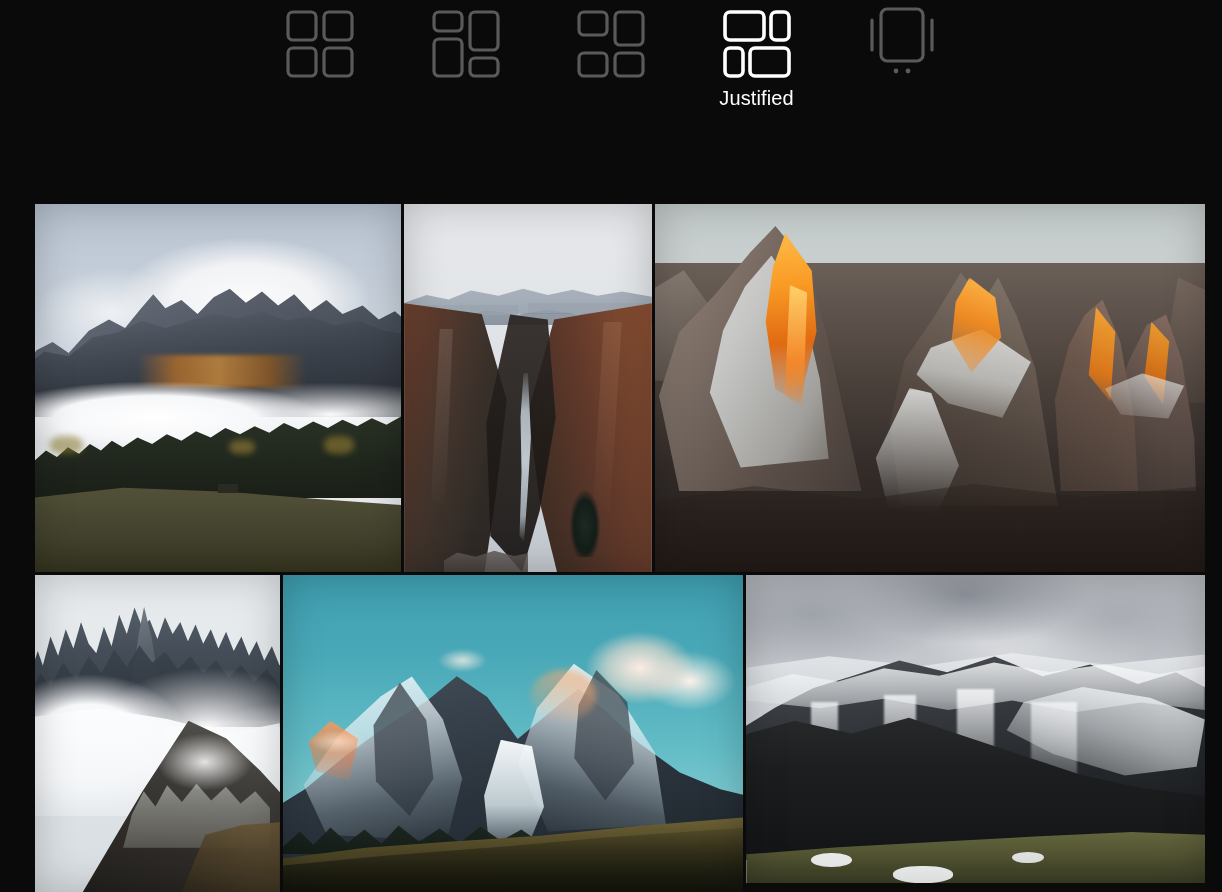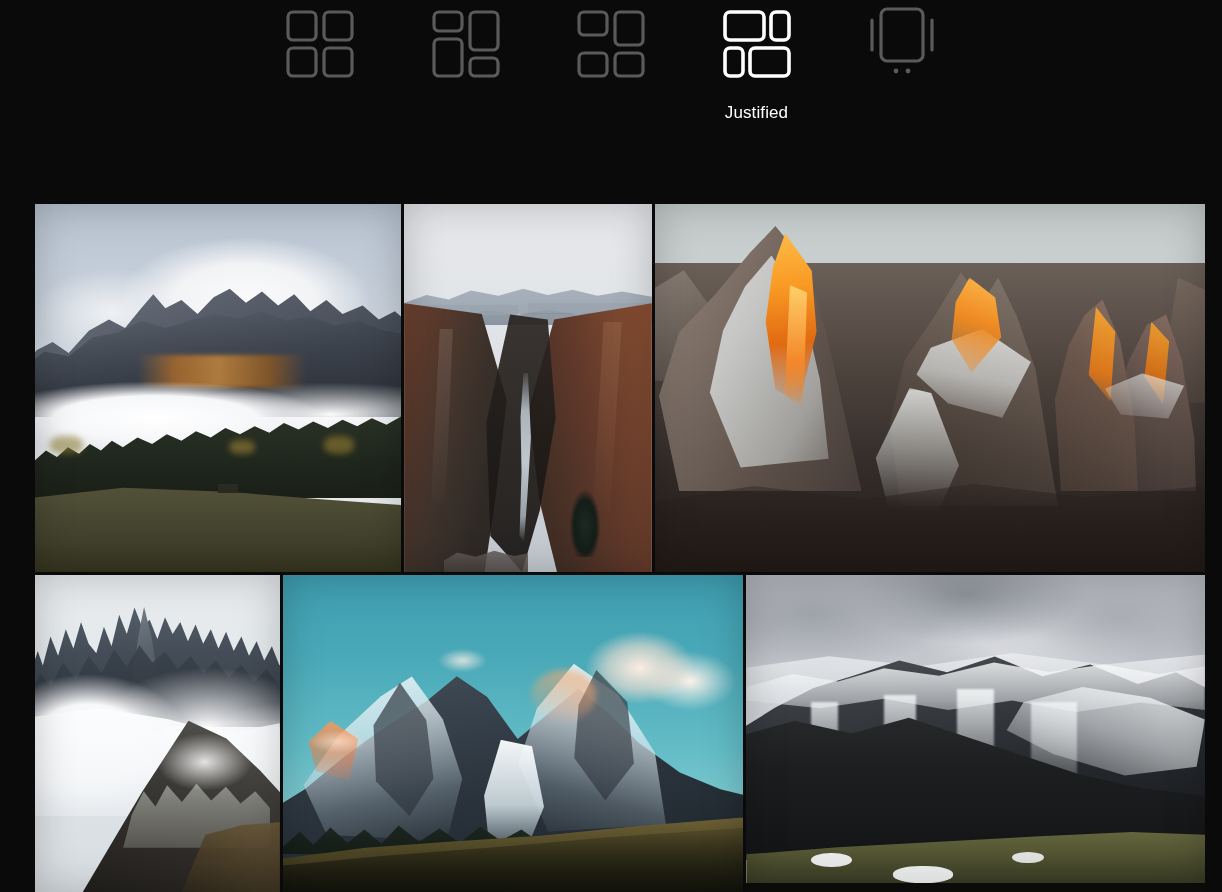--- a/index.html
+++ b/index.html
@@ -25,22 +25,22 @@
     width:80px;
     display:flex; flex-direction:column; align-items:center;
     cursor:pointer;
   }
   .icon-wrap {
     height:82px; width:80px;
     display:flex; align-items:center; justify-content:center;
     padding-top:6px;
   }
   .opt-label {
-    margin-top:22px;
-    font-size:17px;
+    margin-top:6px;
+    font-size:20px;
     color:#ffffff;
     letter-spacing:.1px;
     line-height:1;
     white-space:nowrap;
   }
   svg { display:block; overflow:visible; }
   .st { fill:none; stroke:#5a5a5a; stroke-width:3.2; }
   .st-on { fill:none; stroke:#ffffff; stroke-width:3.6; }
 
   

